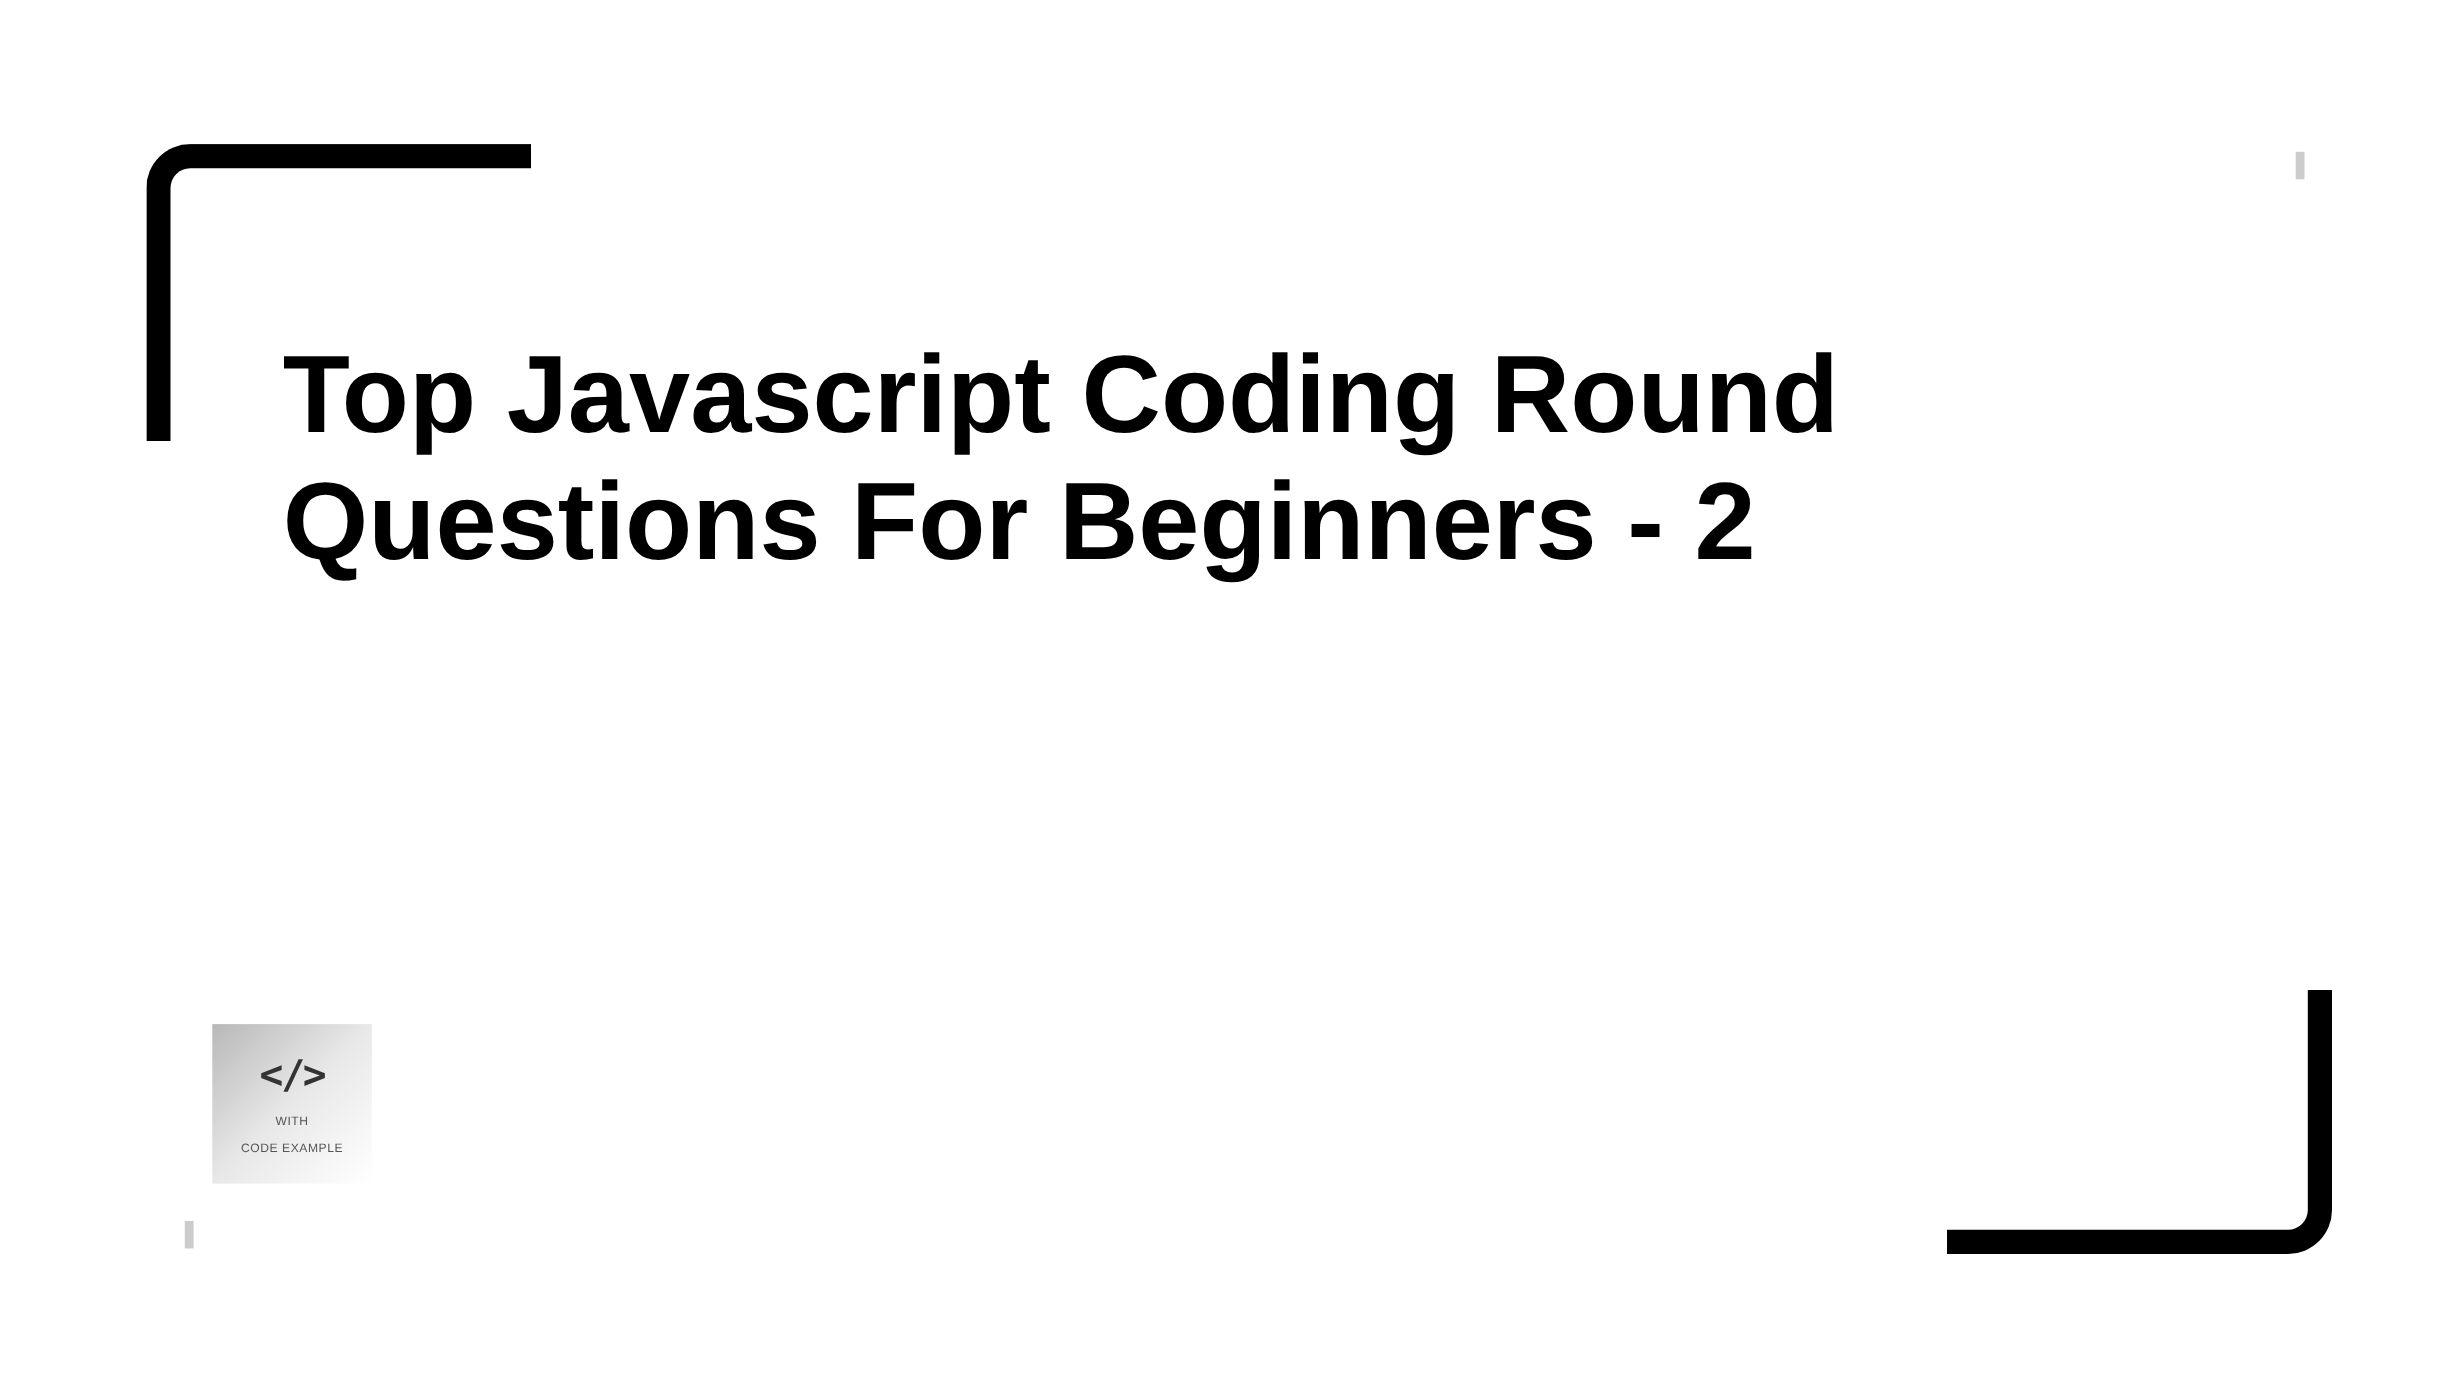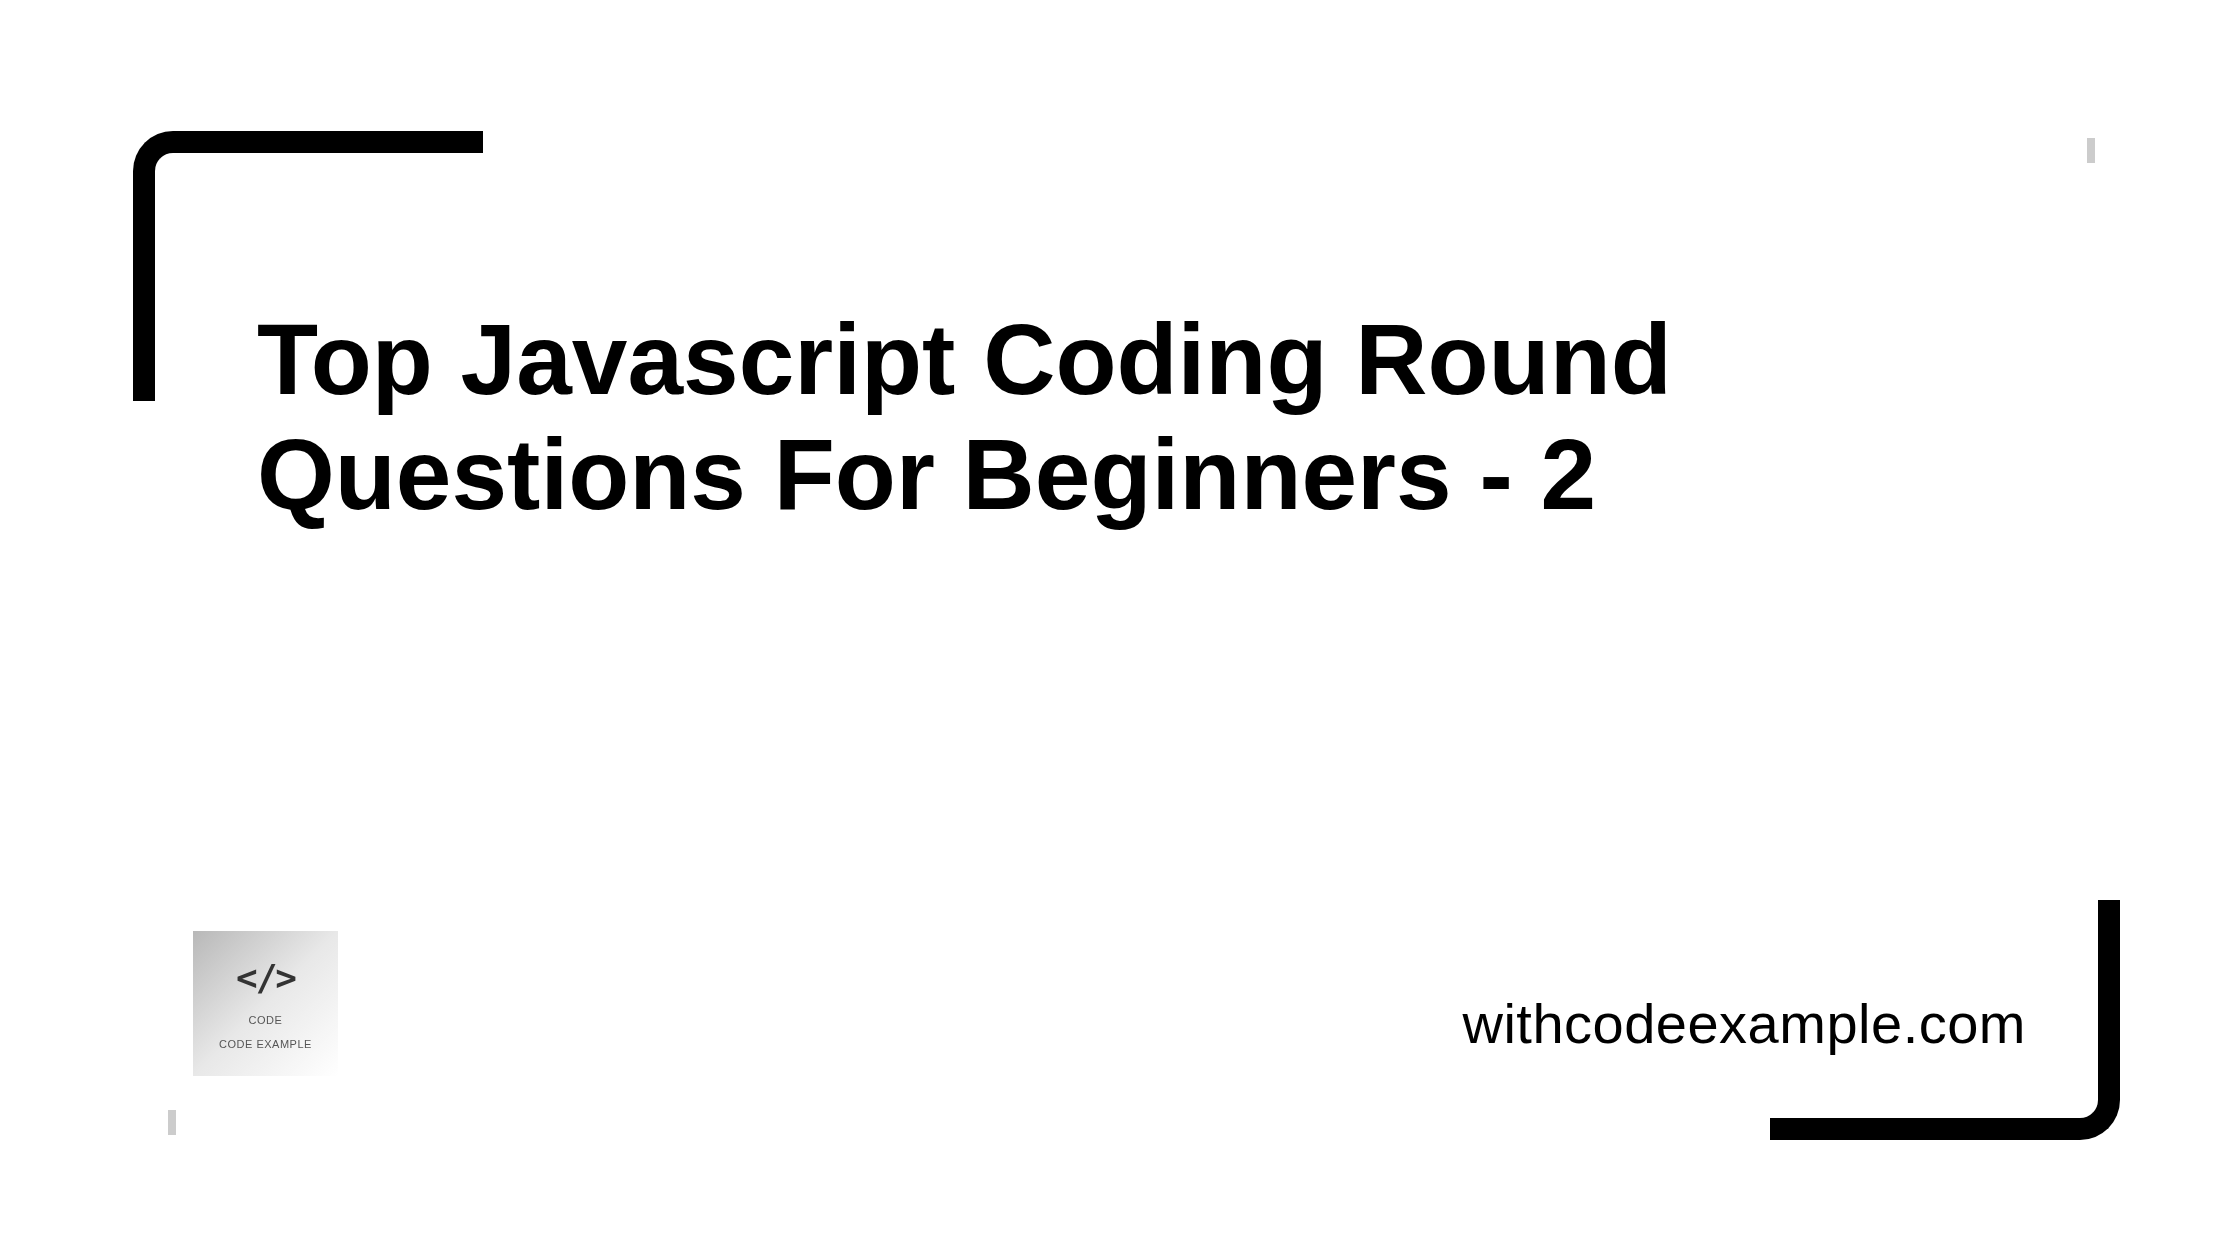--- a/index.html
+++ b/index.html
@@ -128,19 +128,18 @@
   <div class="corner-top-left"></div>
   <div class="corner-bottom-right"></div>
 
   <div class="tick-top-right"></div>
   <div class="tick-bottom-left"></div>
 
   <h1 class="title">Top Javascript Coding Round Questions For Beginners - 2</h1>
 
   <div class="logo-container">
     <div class="logo-icon">&lt;/&gt;</div>
-    <div class="logo-text-line1">CODE</div>
+    <div class="logo-text-line1">WITH</div>
     <div class="logo-text-line2">CODE EXAMPLE</div>
   </div>
 
-  <div class="website-url">withcodeexample.com</div>
 
 </div>
 
 </body></html>

